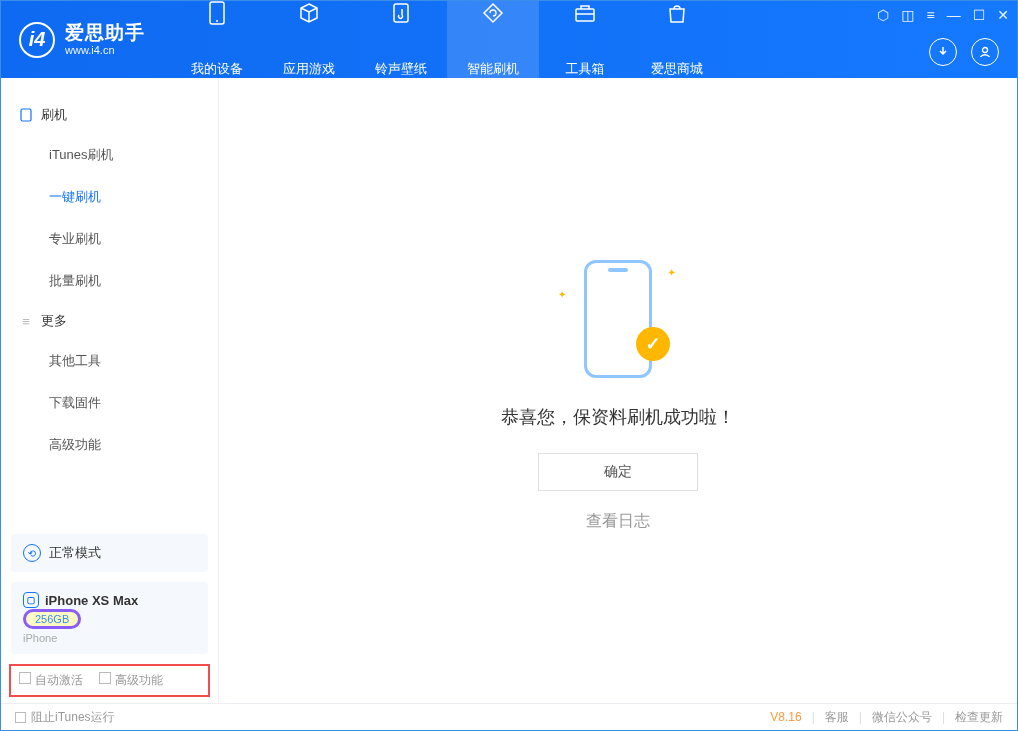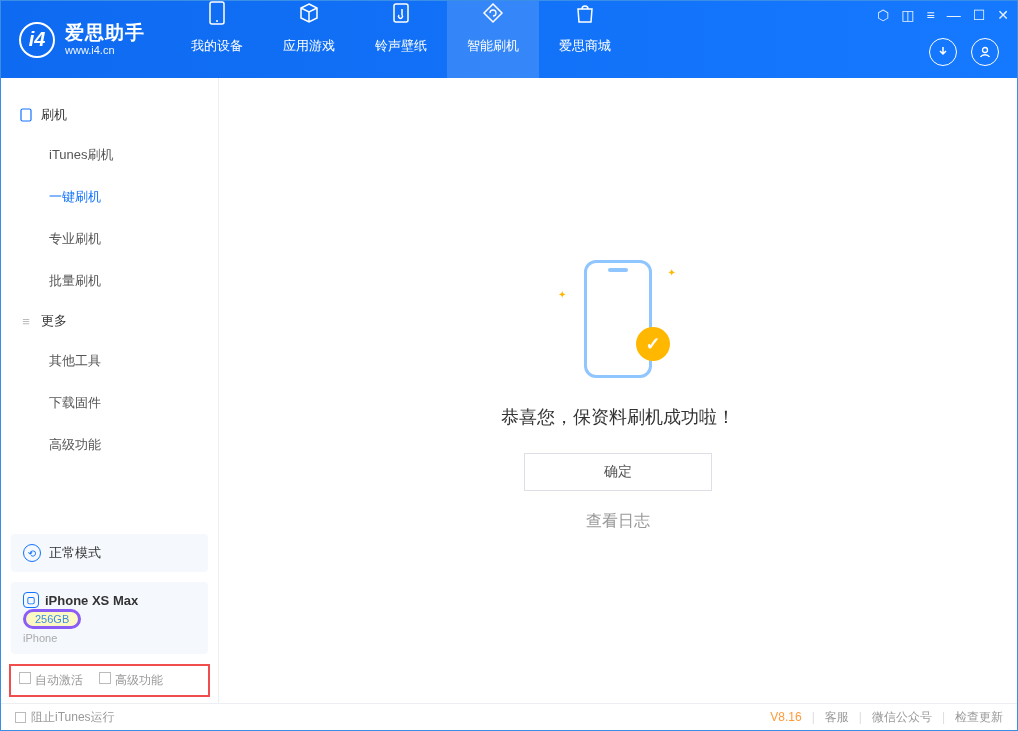--- a/index.html
+++ b/index.html
@@ -4,21 +4,21 @@
 <style>
 *{margin:0;padding:0;box-sizing:border-box;font-family:"Microsoft YaHei","PingFang SC",sans-serif}
 body{background:#fff;width:1018px;height:731px;overflow:hidden;border:1px solid #3a8ee6;position:relative}
 .header{background:linear-gradient(to right,#0e6af1,#1579ff);height:77px;display:flex;align-items:center;color:#fff;position:relative}
 .logo{display:flex;align-items:center;padding:0 18px;gap:10px}
 .logo-circle{width:36px;height:36px;border:2.5px solid #fff;border-radius:50%;display:flex;align-items:center;justify-content:center;font-size:20px;font-weight:bold;font-style:italic}
 .logo-text{line-height:1.1}
 .logo-title{font-size:19px;font-weight:bold;letter-spacing:1px}
 .logo-sub{font-size:11px;opacity:.92}
 .navtabs{display:flex;height:100%;margin-left:8px}
-.navtab{display:flex;flex-direction:column;align-items:center;justify-content:flex-start;width:92px;height:100%;cursor:pointer;font-size:13px;gap:12px}
+.navtab{display:flex;flex-direction:column;align-items:center;justify-content:space-between;width:92px;height:100%;cursor:pointer;font-size:13px;gap:12px}
 .navtab.active{background:rgba(255,255,255,.15)}
 .navtab .ic{width:24px;height:24px;display:flex;align-items:center;justify-content:center}
 .win-ctrl{position:absolute;right:8px;top:6px;display:flex;gap:12px;font-size:14px}
 .win-ctrl span{cursor:pointer;opacity:.9}
 .hdr-icons{position:absolute;right:18px;bottom:12px;display:flex;gap:14px}
 .hdr-icons .circ{width:28px;height:28px;border:1.5px solid #fff;border-radius:50%;display:flex;align-items:center;justify-content:center;cursor:pointer}
 .body{display:flex;height:calc(100% - 77px - 27px)}
 .sidebar{width:218px;border-right:1px solid #eceef2;display:flex;flex-direction:column;padding-top:18px}
 .sb-sec-h{display:flex;align-items:center;gap:8px;padding:10px 18px;font-size:13px;color:#333;font-weight:500}
 .sb-sec-h .hic{width:14px;height:14px;display:flex;align-items:center;justify-content:center}
@@ -37,21 +37,21 @@
 .chk .box{width:12px;height:12px;border:1px solid #bbb}
 .main{flex:1;display:flex;flex-direction:column;align-items:center;justify-content:center;gap:16px}
 .phone-ill{width:120px;height:140px;position:relative;display:flex;align-items:center;justify-content:center}
 .phone{width:68px;height:118px;border:3px solid #8fc6ff;border-radius:12px;background:#fff;position:relative}
 .phone:before{content:"";position:absolute;top:5px;left:50%;transform:translateX(-50%);width:20px;height:4px;background:#8fc6ff;border-radius:2px}
 .chkbadge{position:absolute;right:8px;bottom:28px;width:34px;height:34px;background:#ffb700;border-radius:50%;display:flex;align-items:center;justify-content:center;color:#fff;font-size:18px;font-weight:bold}
 .spark{position:absolute;color:#ffb700;font-size:10px}
 .spark.a{left:0;top:40px}
 .spark.b{right:2px;top:18px}
 .msg{font-size:18px;color:#333}
-.okbtn{width:188px;height:38px;border:1px solid #dcdfe6;background:#fff;font-size:14px;color:#555;cursor:pointer;margin-top:8px}
+.okbtn{width:160px;height:38px;border:1px solid #dcdfe6;background:#fff;font-size:14px;color:#555;cursor:pointer;margin-top:8px}
 .loglink{font-size:16px;color:#999;cursor:pointer;margin-top:4px}
 .footer{position:absolute;bottom:0;left:0;right:0;height:27px;border-top:1px solid #eceef2;display:flex;align-items:center;padding:0 14px;font-size:12px;color:#999}
 .footer .fchk{display:flex;align-items:center;gap:5px}
 .footer .fchk .box{width:11px;height:11px;border:1px solid #bbb}
 .footer .fr{margin-left:auto;display:flex;align-items:center;gap:10px}
 .footer .sep{color:#ddd}
 .footer .flink{cursor:pointer}
 </style>
 </head>
 <body>
@@ -92,20 +92,29 @@
         <span>铃声壁纸</span>
       </div>
     <div class="navtab active">
         <div class="ic">
           <svg width="22" height="22" viewBox="0 0 22 22">
             <path d="M11 2 L20 11 L11 20 L2 11 Z" fill="none" stroke="#fff" stroke-width="1.5"></path>
             <path d="M8 11 A3 3 0 1 1 11 14" fill="none" stroke="#fff" stroke-width="1.3"></path>
           </svg>
         </div>
         <span>智能刷机</span>
+      </div>
+    <div class="navtab">
+        <div class="ic">
+          <svg width="22" height="20" viewBox="0 0 22 20">
+            <rect x="2" y="6" width="18" height="12" rx="1" fill="none" stroke="#fff" stroke-width="1.5"></rect>
+            <path d="M7 6 L7 3 L15 3 L15 6 M2 11 L20 11" fill="none" stroke="#fff" stroke-width="1.5"></path>
+          </svg>
+        </div>
+        <span>工具箱</span>
       </div>
     <div class="navtab">
         <div class="ic">
           <svg width="20" height="22" viewBox="0 0 20 22">
             <path d="M3 7 L17 7 L16 20 L4 20 Z M7 7 A3 3 0 0 1 13 7" fill="none" stroke="#fff" stroke-width="1.5"></path>
           </svg>
         </div>
         <span>爱思商城</span>
       </div>
   </div>

